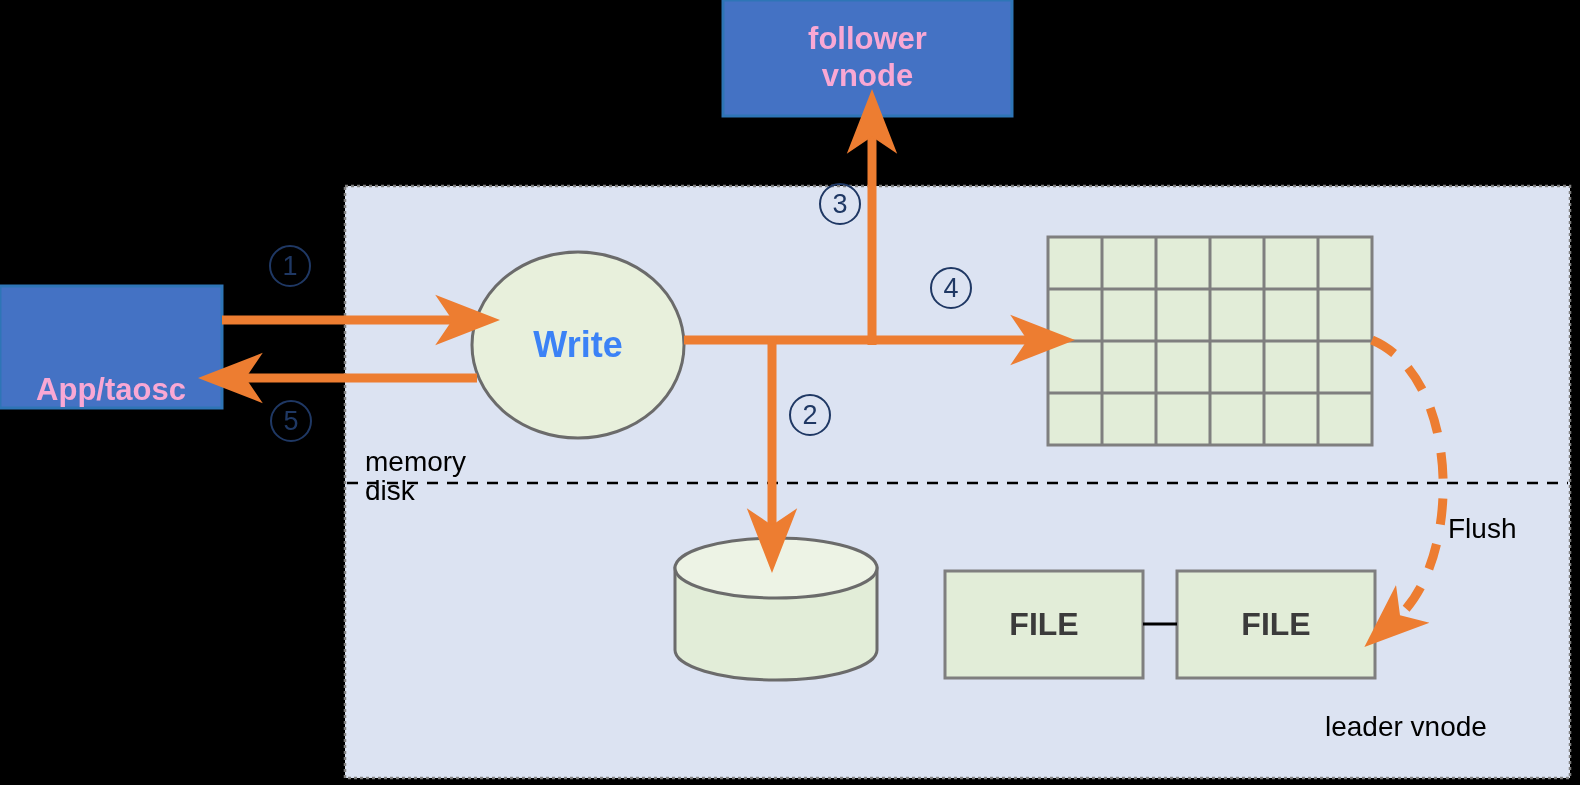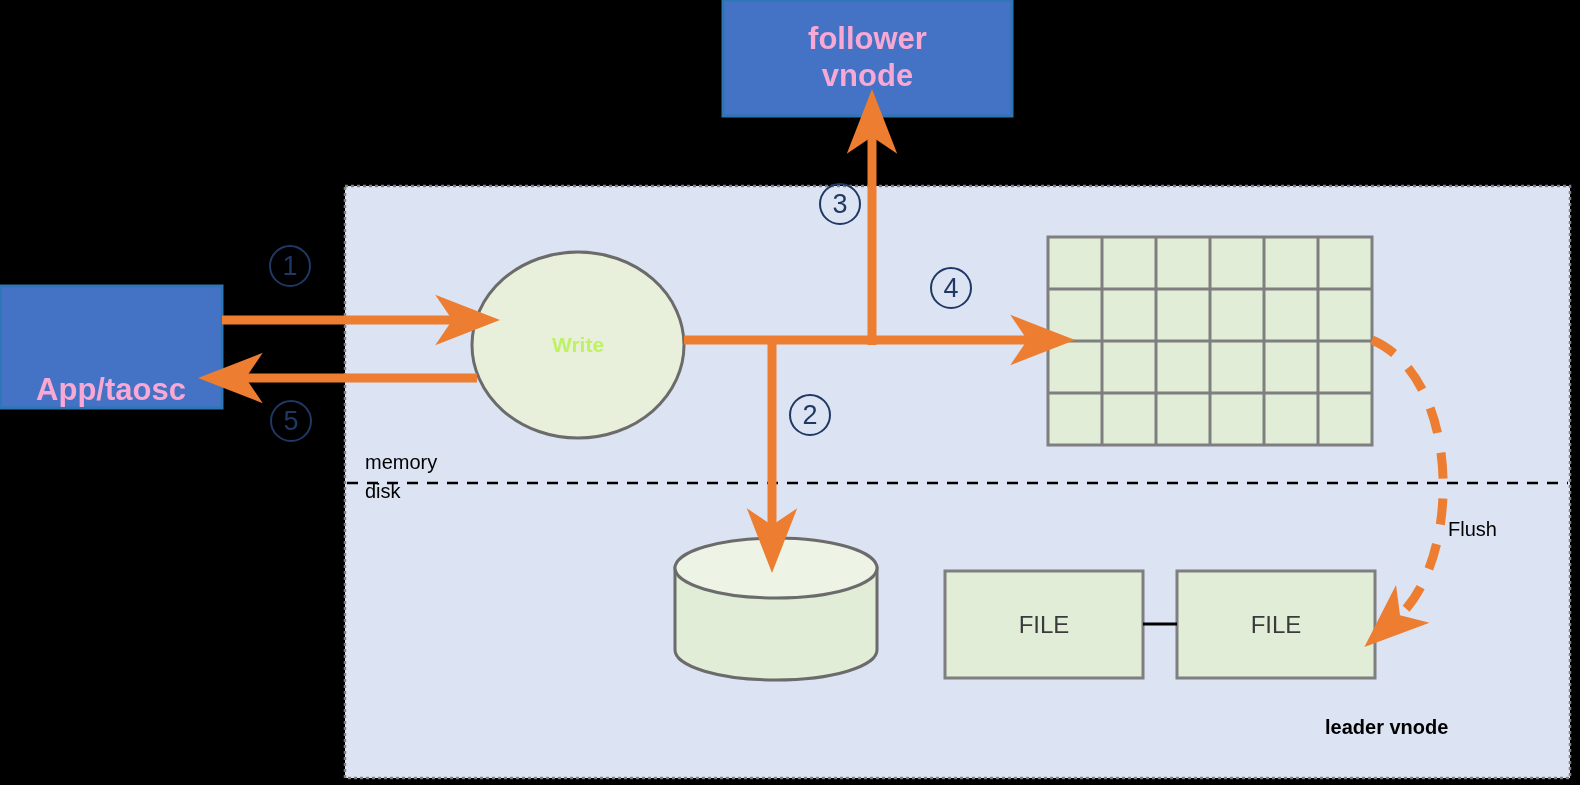--- a/index.html
+++ b/index.html
@@ -30,32 +30,32 @@
     text-align: center;
     pointer-events: none;
   }
   .blue-box-label {
     color: #f9a8d4;
     font-weight: bold;
     font-size: 31px;
     line-height: 1.18;
   }
   .circle-label {
-    color: #bef264;
+    color: #3b82f6;
     font-weight: bold;
-    font-size: 21px;
+    font-size: 36px;
   }
   .file-label {
     color: #3b3b3b;
-    font-weight: normal;
-    font-size: 24px;
+    font-weight: bold;
+    font-size: 32px;
   }
   .plain-label {
     color: #000000;
-    font-size: 20px;
+    font-size: 28px;
     font-weight: normal;
   }
   .num-badge {
     position: absolute;
     width: 42px;
     height: 42px;
     border: 2.5px solid #1F3864;
     border-radius: 50%;
     color: #1F3864;
     font-size: 27px;
@@ -135,21 +135,21 @@
 
   <div class="node-label file-label" style="left:1177px; top:571px; width:198px; height:107px;">FILE</div>
 
 
   <div class="node-label plain-label" style="left:365px; top:443px; width:160px; height:38px; justify-content:flex-start;">memory</div>
 
   <div class="node-label plain-label" style="left:365px; top:472px; width:160px; height:38px; justify-content:flex-start;">disk</div>
 
   <div class="node-label plain-label" style="left:1448px; top:510px; width:120px; height:38px; justify-content:flex-start;text-align:right;">Flush</div>
 
-  <div class="node-label plain-label" style="left:1325px; top:708px; width:230px; height:38px; justify-content:flex-start;font-weight:bold;">leader vnode</div>
+  <div class="node-label plain-label" style="left:1325px; top:708px; width:230px; height:38px; justify-content:flex-start;">leader vnode</div>
 
   <div class="num-badge" style="left:269px; top:245px;">1</div>
   <div class="num-badge" style="left:789px; top:394px;">2</div>
   <div class="num-badge" style="left:819px; top:183px;">3</div>
   <div class="num-badge" style="left:930px; top:267px;">4</div>
   <div class="num-badge" style="left:270px; top:400px;">5</div>
 
 </div>
 
 </body></html>

